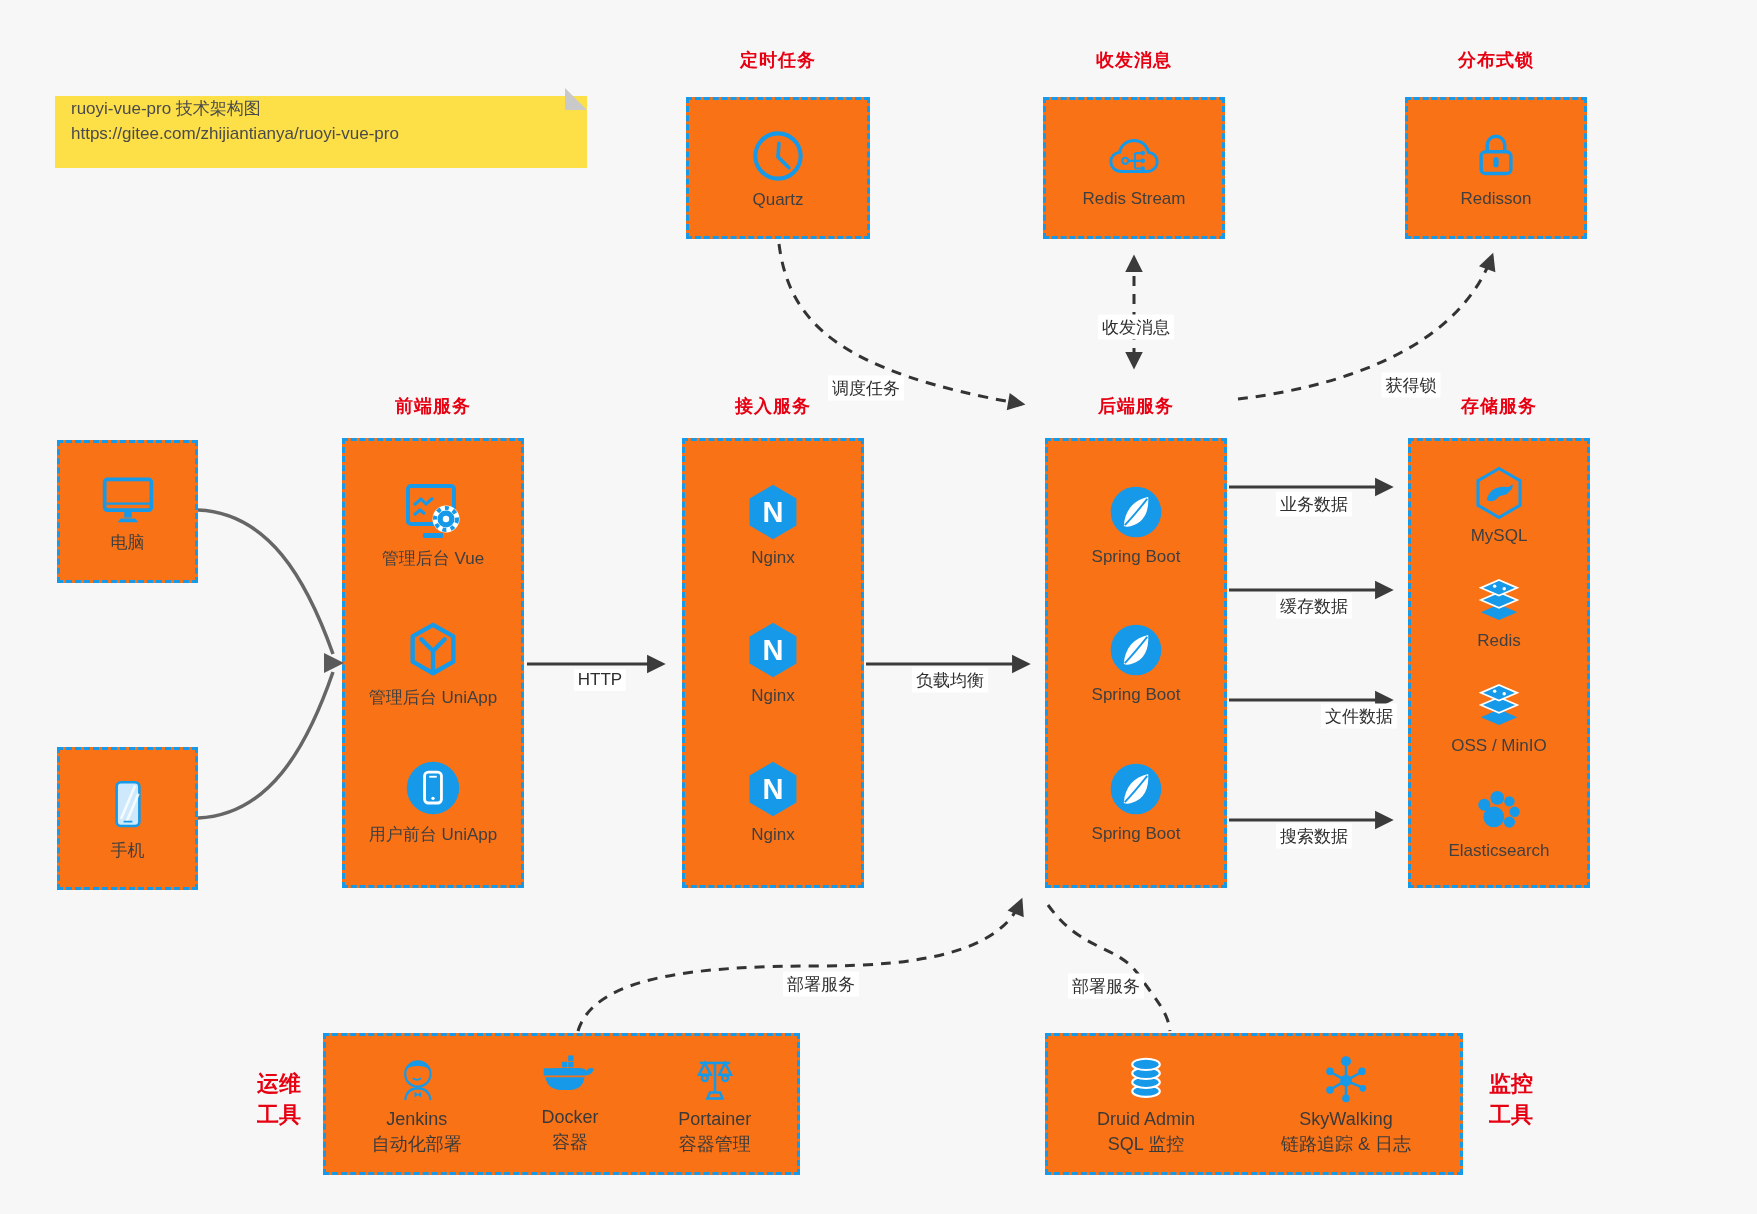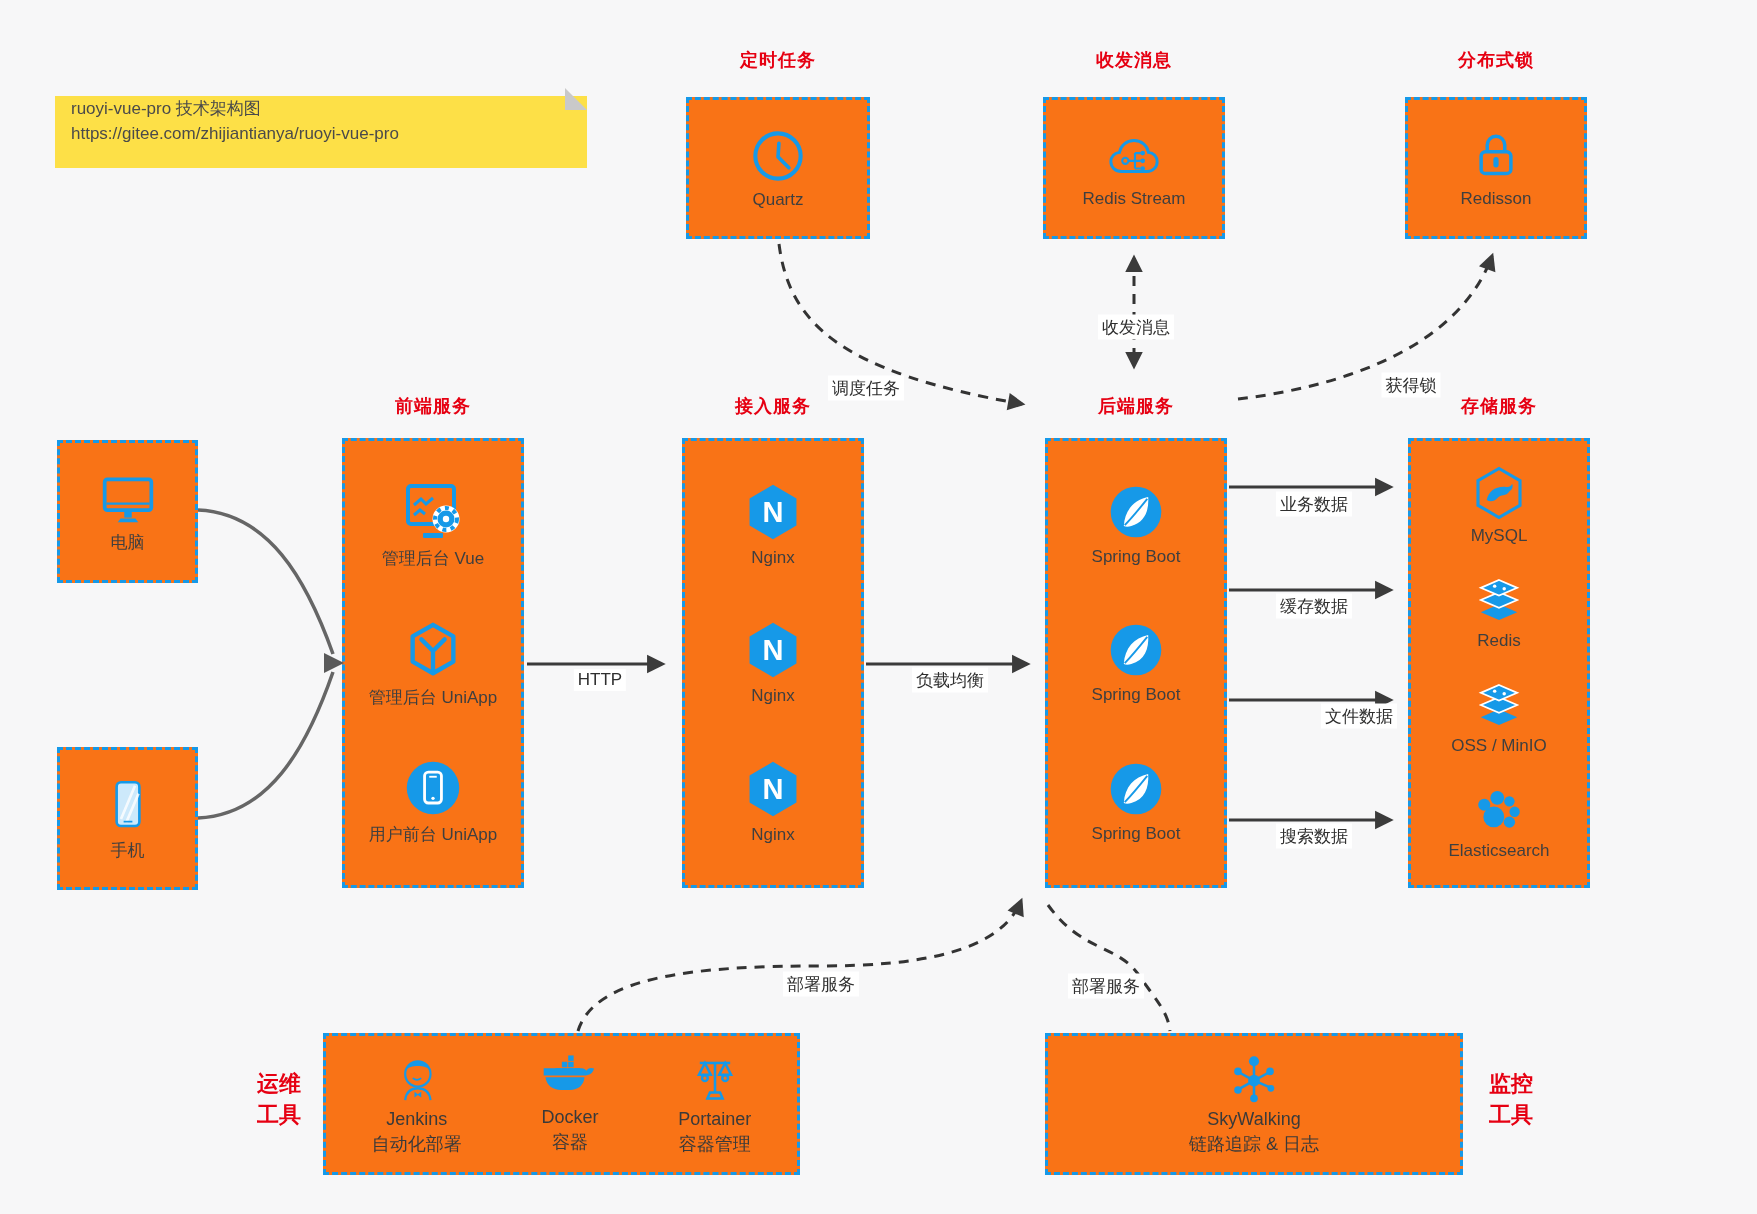--- a/index.html
+++ b/index.html
@@ -293,20 +293,32 @@
         </svg>
         <div class="nm">Portainer</div>
         <div class="ds">容器管理</div>
       </div>
     </div>
   </div>
 
   <div class="box" style="left:1045px;top:1033px;width:418px;height:142px;">
     <div class="hstack">
       <div class="cell">
+        <svg class="node-icon" width="52" height="54" viewBox="0 0 64 64">
+          <g fill="#1699e8" stroke="#ffffff" stroke-width="2.5">
+            <ellipse cx="32" cy="47" rx="17" ry="7"></ellipse>
+            <ellipse cx="32" cy="36" rx="17" ry="7"></ellipse>
+            <ellipse cx="32" cy="25" rx="17" ry="7"></ellipse>
+            <ellipse cx="32" cy="14" rx="17" ry="7"></ellipse>
+          </g>
+        </svg>
+        <div class="nm">Druid Admin</div>
+        <div class="ds">SQL 监控</div>
+      </div>
+      <div class="cell">
         <svg class="node-icon" width="54" height="54" viewBox="0 0 64 64">
           <g stroke="#1699e8" stroke-width="3">
             <line x1="32" y1="34" x2="32" y2="12"></line>
               <line x1="32" y1="34" x2="50" y2="24"></line>
               <line x1="32" y1="34" x2="51" y2="42"></line>
             <line x1="32" y1="34" x2="32" y2="54"></line>
               <line x1="32" y1="34" x2="14" y2="44"></line>
               <line x1="32" y1="34" x2="14" y2="24"></line>
           </g>
           <g fill="#1699e8">

